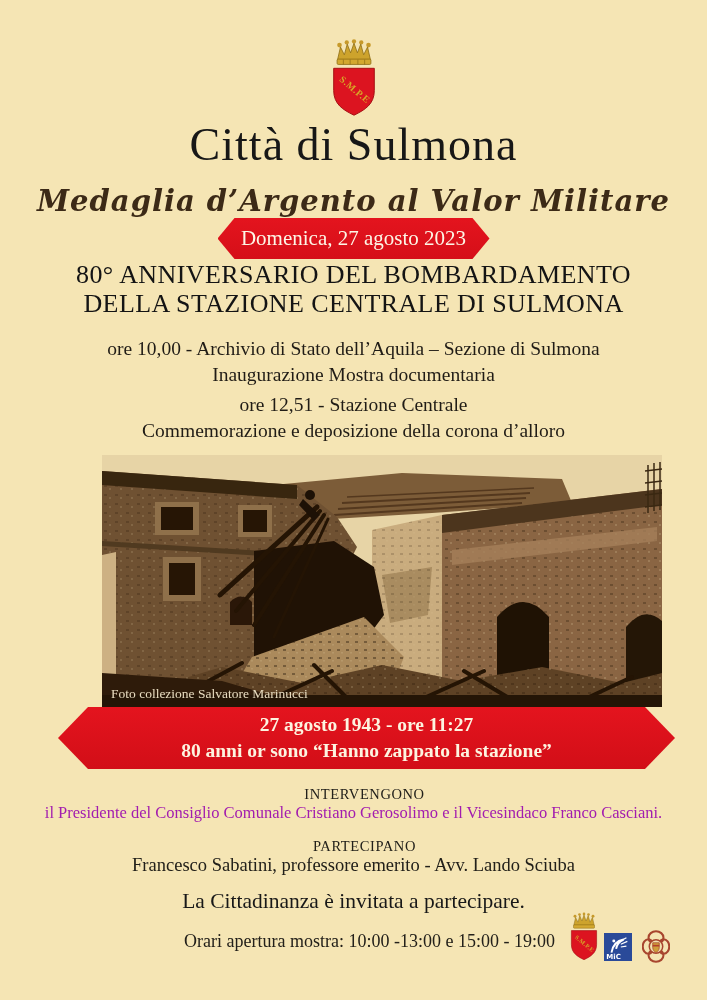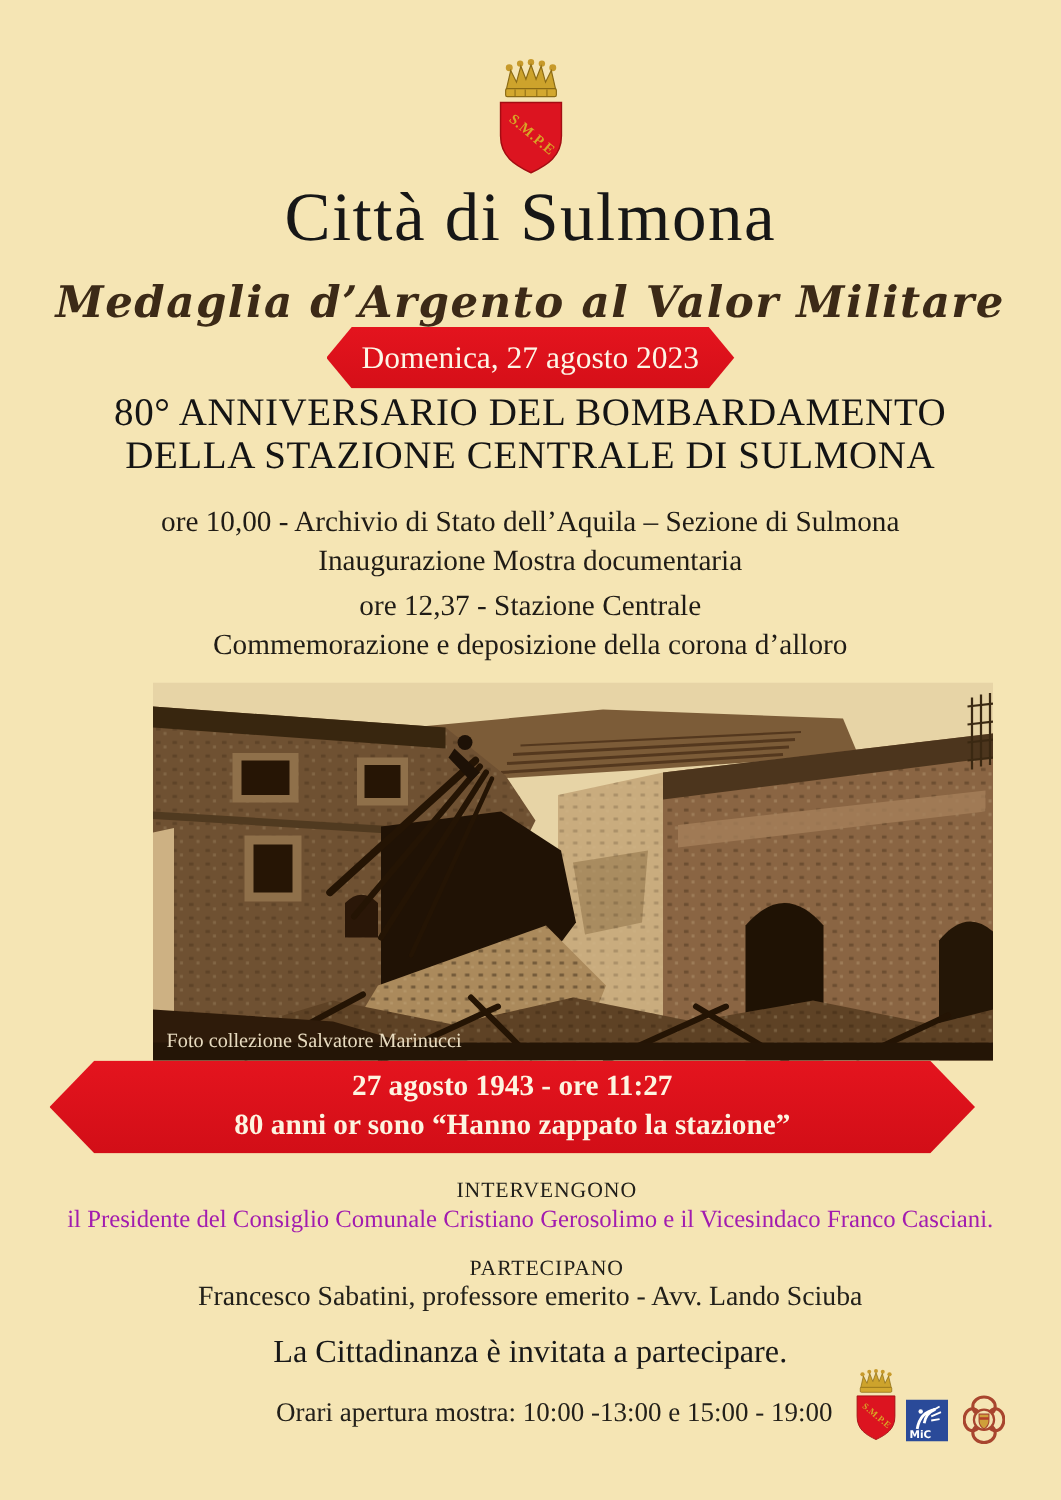--- a/index.html
+++ b/index.html
@@ -26,21 +26,21 @@
     clip-path:polygon(17px 0%, calc(100% - 17px) 0%, 100% 50%, calc(100% - 17px) 100%, 17px 100%, 0% 50%);
     text-align:center;
   }
   .heading{top:260px;font-size:26px;line-height:29px;letter-spacing:0.4px;color:#141414;}
   .sched{font-size:19.5px;line-height:26px;color:#201c16;}
   .sched1{top:336px;}
   .sched2{top:392px;}
   .photo-wrap{position:absolute;top:455px;left:74px;width:560px;height:252px;margin-left:28px;}
   .photo-wrap svg{display:block;width:100%;height:100%;}
   .ribbon{
-    position:absolute;top:707px;left:33px;width:617px;height:62px;
+    position:absolute;top:707px;left:58px;width:617px;height:62px;
     background:linear-gradient(180deg,#e4141e,#d20e17);
     clip-path:polygon(30px 0, 587px 0, 617px 31px, 587px 62px, 30px 62px, 0px 31px);
     color:#fdf4e0;text-align:center;font-weight:bold;
     font-size:19.5px;line-height:26px;padding-top:5px;box-sizing:border-box;
   }
   .small-caps-label{font-size:14.5px;letter-spacing:0.6px;color:#22201a;padding-left:22px;}
   .iv-label{top:786px;}
   .iv-text{top:803px;font-size:16.5px;color:#a21caf;}
   .pt-label{top:838px;}
   .pt-text{top:855px;font-size:18.5px;color:#22201a;}
@@ -82,21 +82,21 @@
   <div class="abs heading">
     <div>80° ANNIVERSARIO DEL BOMBARDAMENTO</div>
     <div>DELLA STAZIONE CENTRALE DI SULMONA</div>
   </div>
 
   <div class="abs sched sched1">
     <div>ore 10,00 - Archivio di Stato dell’Aquila – Sezione di Sulmona</div>
     <div>Inaugurazione Mostra documentaria</div>
   </div>
   <div class="abs sched sched2">
-    <div>ore 12,37 - Stazione Centrale</div>
+    <div>ore 12,51 - Stazione Centrale</div>
     <div>Commemorazione e deposizione della corona d’alloro</div>
   </div>
 
   <div class="photo-wrap">
     <svg viewBox="0 0 560 252" preserveAspectRatio="none">
       <defs>
         <pattern id="sp1" width="11" height="9" patternUnits="userSpaceOnUse">
           <rect x="2" y="3" width="3" height="2" fill="rgba(40,22,6,0.30)"></rect>
           <rect x="7" y="6" width="2" height="2" fill="rgba(255,240,200,0.16)"></rect>
         </pattern>

